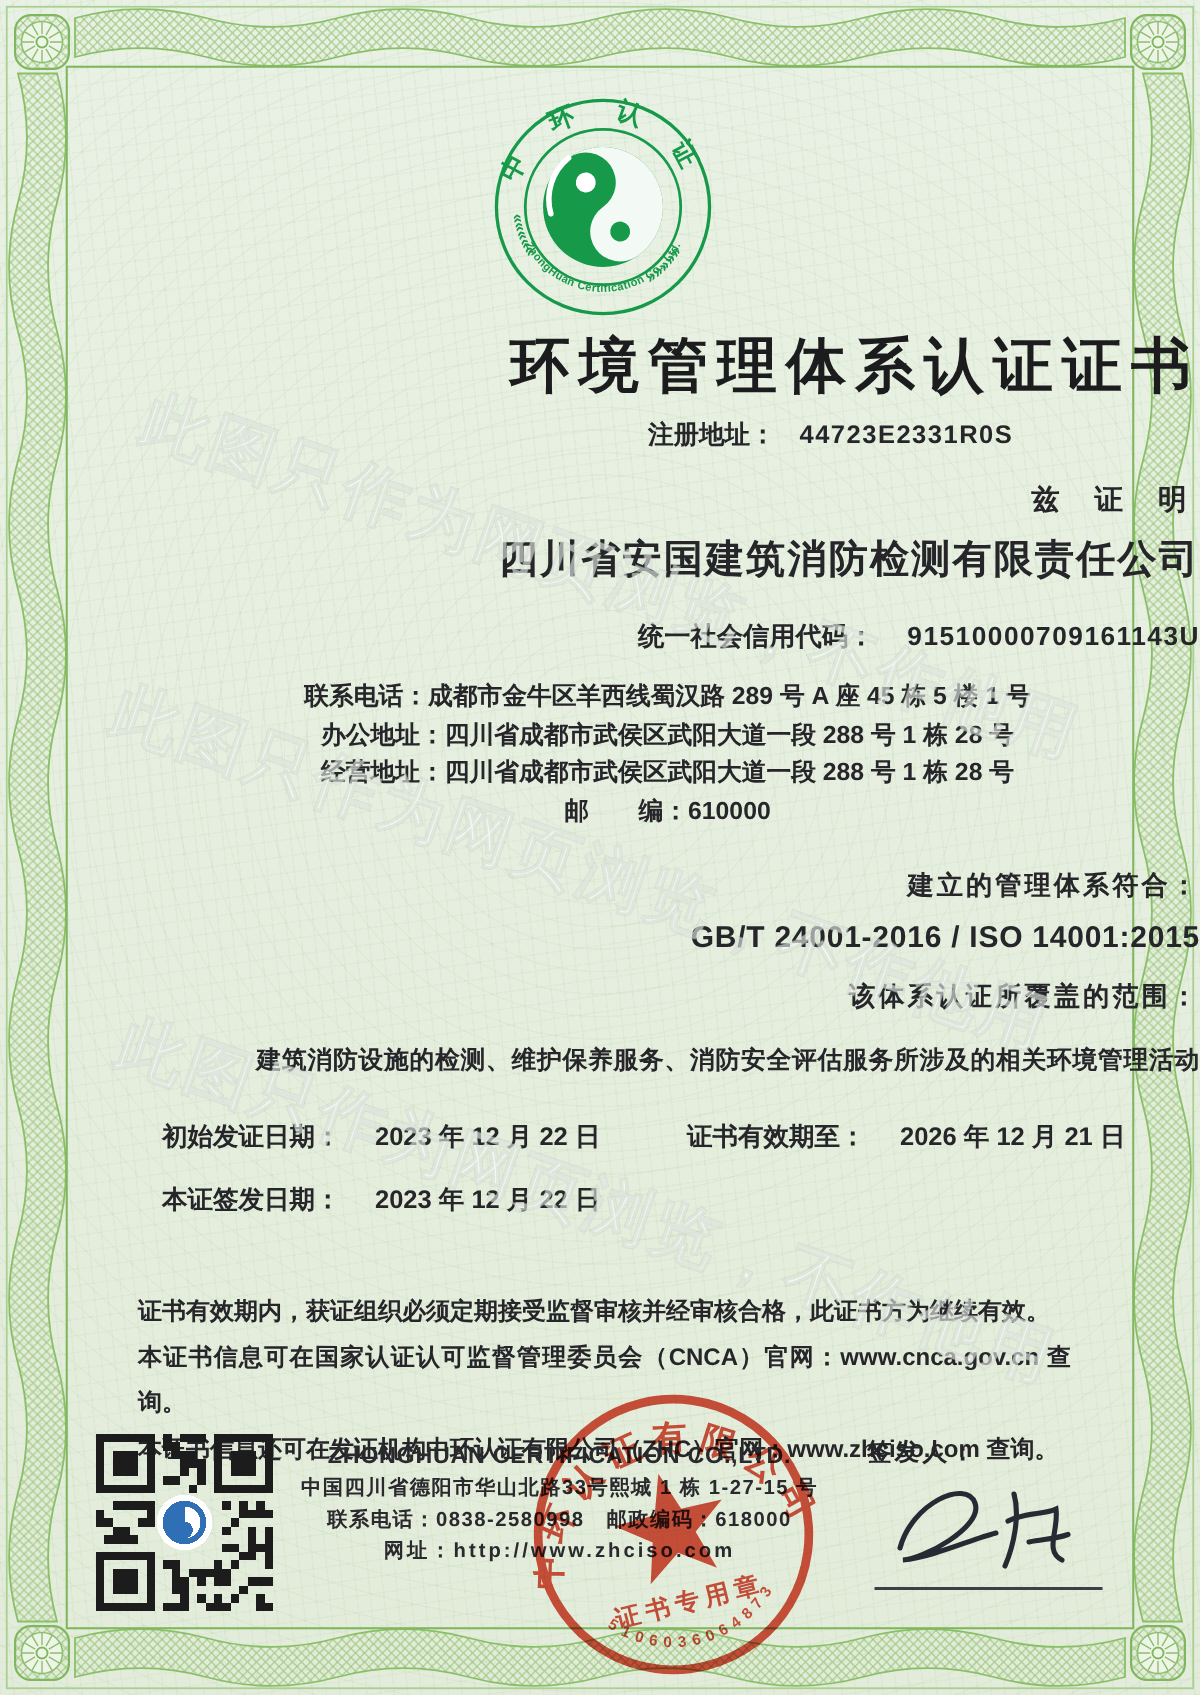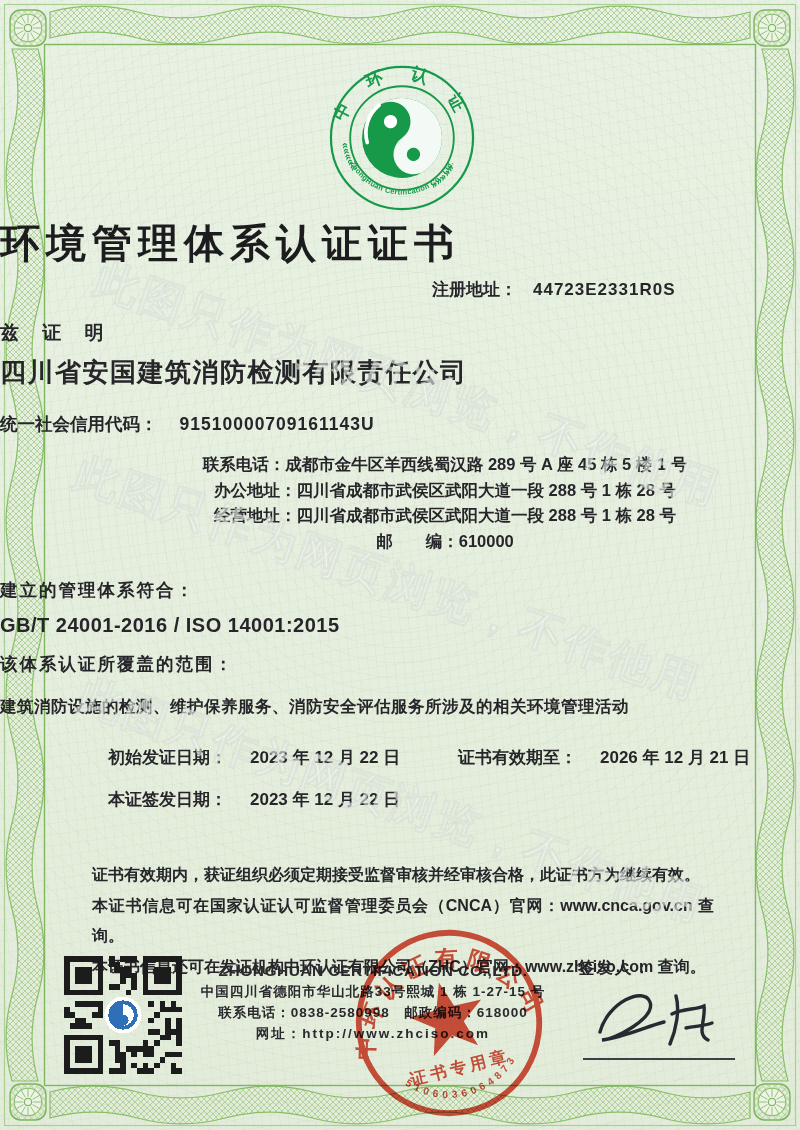--- a/index.html
+++ b/index.html
@@ -6,21 +6,21 @@
   body{width:800px;height:1130px;overflow:hidden;font-family:"Liberation Sans",sans-serif;}
   .cert{position:relative;width:800px;height:1130px;overflow:hidden;
     background:
       repeating-radial-gradient(circle at 50% 44%, rgba(150,195,140,.10) 0 1px, transparent 1px 15px),
       repeating-linear-gradient(84deg, rgba(140,190,130,.09) 0 1px, transparent 1px 9px),
       repeating-linear-gradient(-8deg, rgba(140,190,130,.08) 0 1px, transparent 1px 11px),
       linear-gradient(#e9f1e4,#e3ecda);}
   #borderSvg{position:absolute;left:0;top:0;z-index:1;}
   .content{position:absolute;left:0;top:0;width:800px;height:1130px;z-index:2;color:#26262a;}
   .abs{position:absolute;}
-  .ctr{left:0;right:0;text-align:left;}
+  .ctr{left:0;right:0;text-align:right;}
   .logo{left:328px;top:64px;width:148px;height:148px;}
   .title{top:216px;font-size:40px;font-weight:bold;letter-spacing:6px;color:#1c1c1e;}
   .regrow{left:432px;top:278px;font-size:17px;white-space:nowrap;}
   .regrow .lbl{font-weight:bold;}
   .regrow .val{margin-left:16px;font-size:17px;letter-spacing:1px;font-weight:600;}
   .certify{top:320px;font-size:19px;font-weight:bold;letter-spacing:9px;}
   .company{top:355px;font-size:26px;font-weight:bold;letter-spacing:1.5px;}
   .creditrow{top:412px;font-size:17.5px;font-weight:bold;}
   .creditrow .val{margin-left:22px;letter-spacing:1px;}
   .addr{left:90px;top:452px;width:710px;text-align:center;font-size:16.5px;font-weight:600;line-height:25.5px;white-space:nowrap;}

